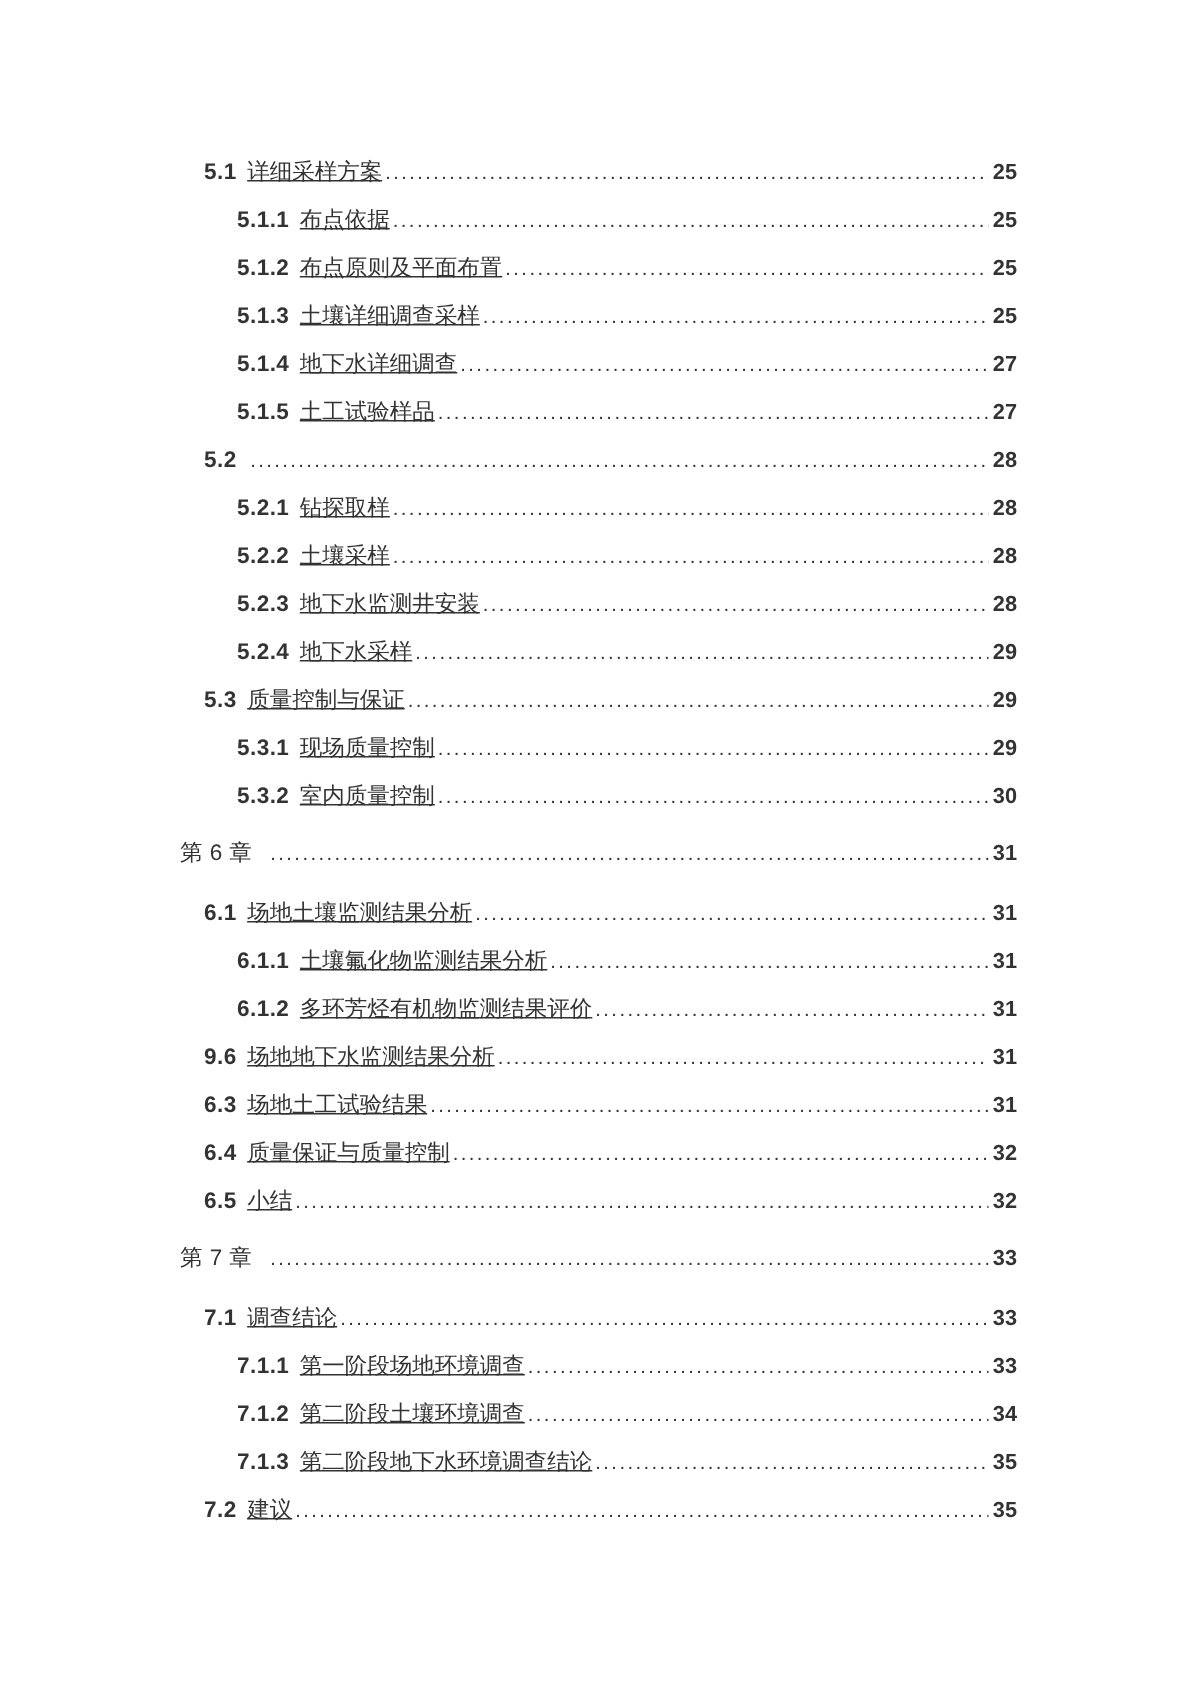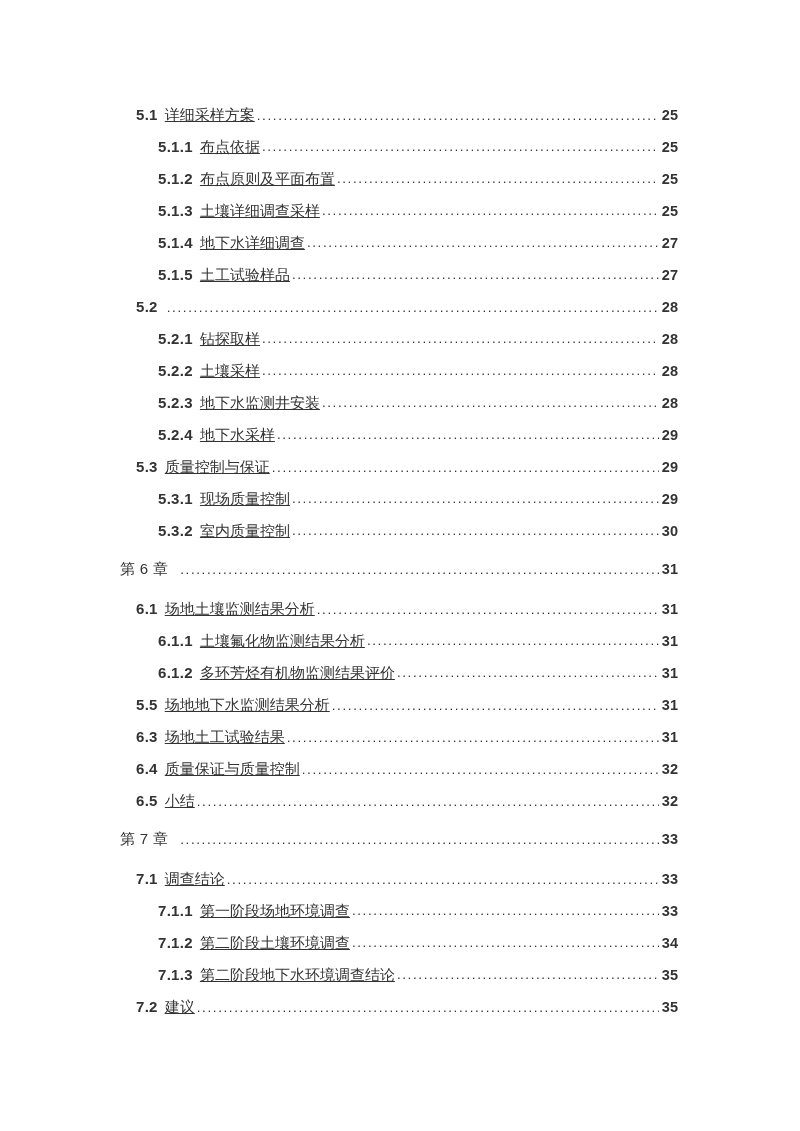--- a/index.html
+++ b/index.html
@@ -28,21 +28,21 @@
   }
   .row {
     display: flex;
     align-items: baseline;
     height: 32px;
     line-height: 32px;
     font-size: 15px;
   }
   .row.lvl1 { margin-top: 6px; margin-bottom: 8px; }
   .row.lvl2 { padding-left: 16px; }
-  .row.lvl3 { padding-left: 38px; align-items: flex-end; }
+  .row.lvl3 { padding-left: 38px; }
   .num {
     font-weight: 700;
     margin-right: 7px;
     white-space: nowrap;
     letter-spacing: 0.3px;
   }
   .lvl1 .num { margin-right: 10px; font-weight: 400; }
   .title {
     white-space: nowrap;
     font-weight: 400;
@@ -172,21 +172,21 @@
         <span class="leader"></span>
         <span class="pagenum">31</span>
       </div>
       <div class="row lvl3">
         <span class="num">6.1.2</span>
         <span class="title">多环芳烃有机物监测结果评价</span>
         <span class="leader"></span>
         <span class="pagenum">31</span>
       </div>
       <div class="row lvl2">
-        <span class="num">5.5</span>
+        <span class="num">9.6</span>
         <span class="title">场地地下水监测结果分析</span>
         <span class="leader"></span>
         <span class="pagenum">31</span>
       </div>
       <div class="row lvl2">
         <span class="num">6.3</span>
         <span class="title">场地土工试验结果</span>
         <span class="leader"></span>
         <span class="pagenum">31</span>
       </div>

